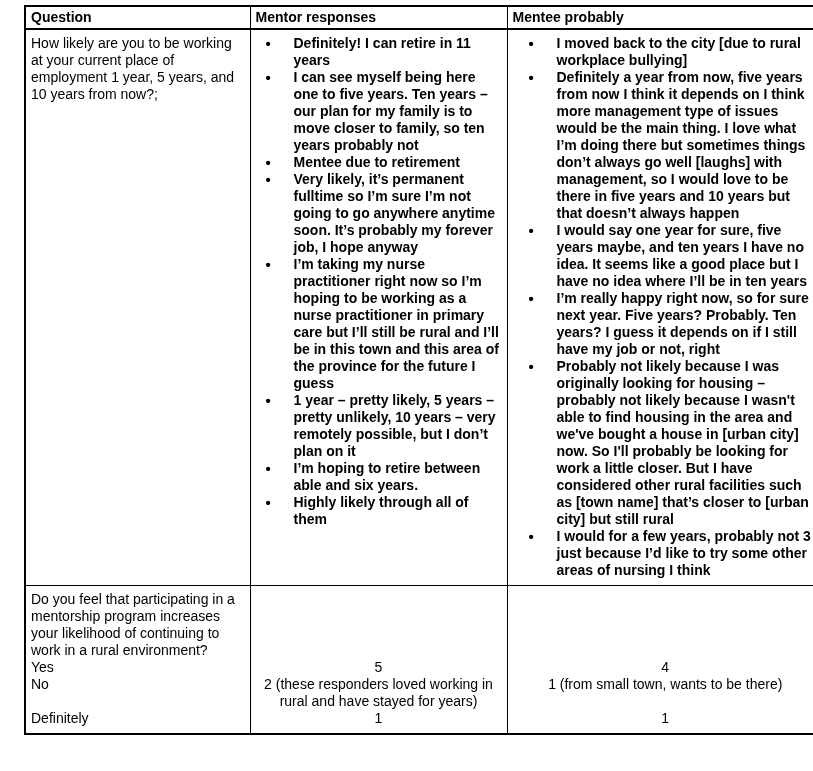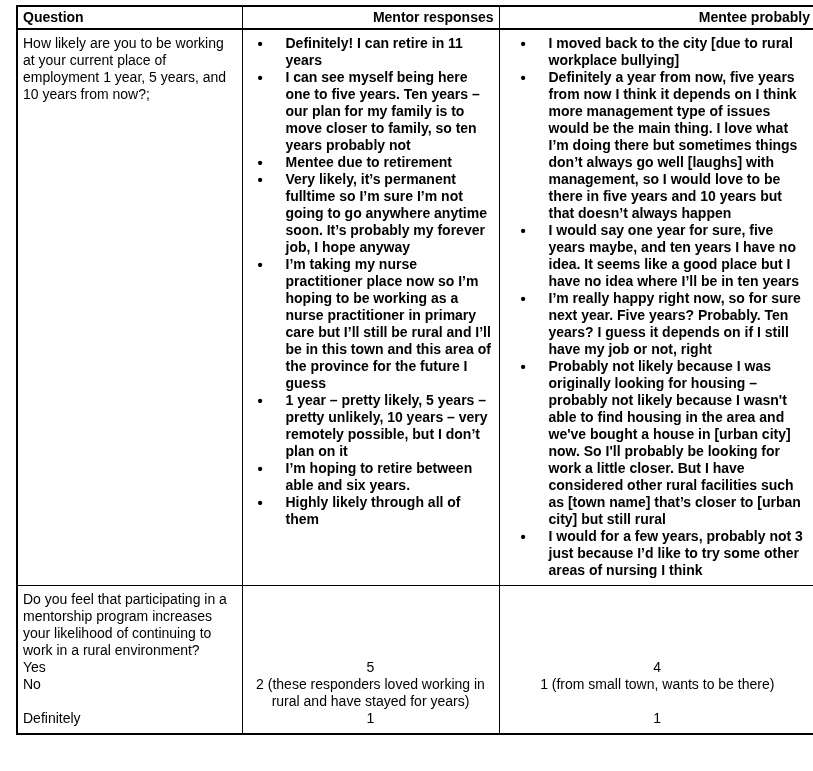--- a/index.html
+++ b/index.html
@@ -6,41 +6,41 @@
   html, body {
     margin: 0;
     padding: 0;
     background: #ffffff;
     color: #000000;
     font-family: "Liberation Sans", sans-serif;
   }
   .page {
     width: 813px;
     min-height: 771px;
-    padding: 5px 6px 4px 16px;
+    padding: 5px 6px 4px 24px;
   }
   table.resp-table {
     border-collapse: collapse;
     table-layout: fixed;
     width: 799px;
     font-size: 14px;
     line-height: 17px;
   }
   table.resp-table, table.resp-table th, table.resp-table td {
     border: 1.5px solid #000000;
   }
   table.resp-table { border-width: 2px; }
   th {
     font-weight: bold;
     padding: 2px 5px;
     vertical-align: middle;
     border-bottom-width: 2px !important;
   }
   th.q-head { text-align: left; }
-  th.c-head { text-align: right; }
+  th.c-head { text-align: left; }
   td {
     vertical-align: top;
     padding: 5px 5px 6px 5px;
   }
   .q-text { margin: 0; }
   ul.bullets {
     list-style: none;
     margin: 0;
     padding: 0;
     font-weight: bold;
@@ -101,21 +101,21 @@
 
               <li>
                 <span>Mentee due to retirement</span>
               </li>
 
               <li>
                 <span>Very likely, it’s permanent fulltime so I’m sure I’m not going to go anywhere anytime soon. It’s probably my forever job, I hope anyway</span>
               </li>
 
               <li>
-                <span>I’m taking my nurse practitioner place now so I’m hoping to be working as a nurse practitioner in primary care but I’ll still be rural and I’ll be in this town and this area of the province for the future I guess</span>
+                <span>I’m taking my nurse practitioner right now so I’m hoping to be working as a nurse practitioner in primary care but I’ll still be rural and I’ll be in this town and this area of the province for the future I guess</span>
               </li>
 
               <li>
                 <span>1 year – pretty likely, 5 years – pretty unlikely, 10 years – very remotely possible, but I don’t plan on it</span>
               </li>
 
               <li>
                 <span>I’m hoping to retire between able and six years.</span>
               </li>
 

